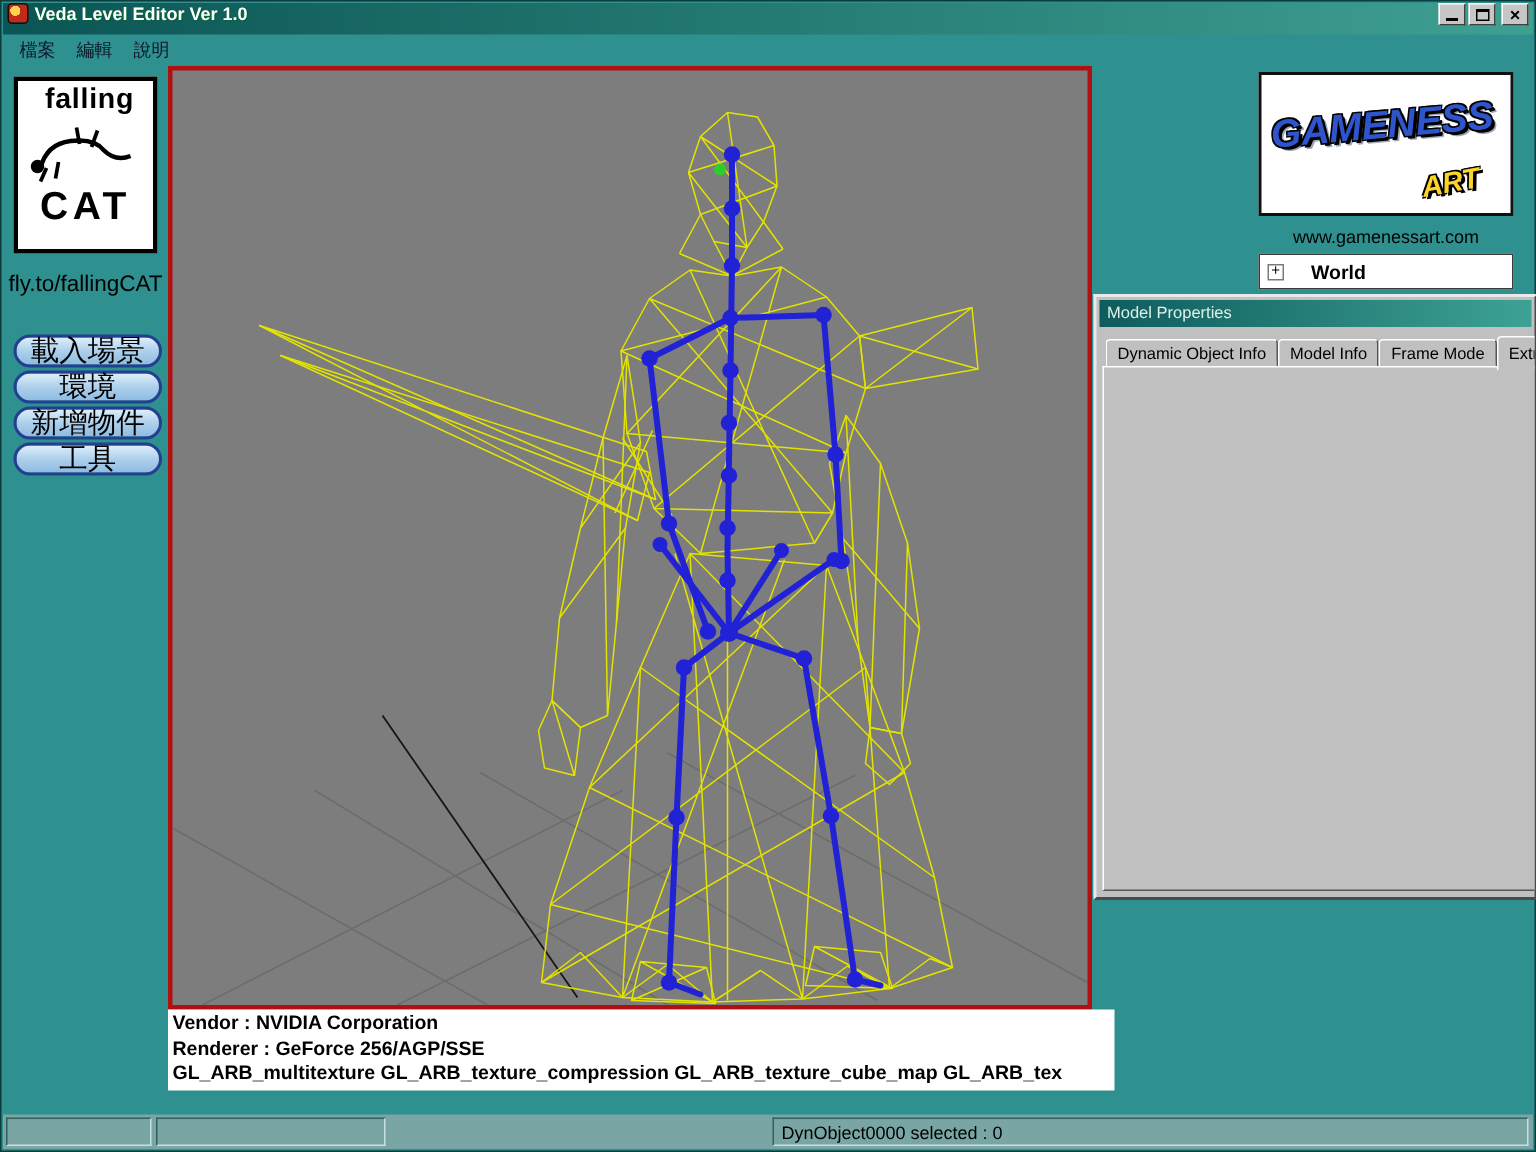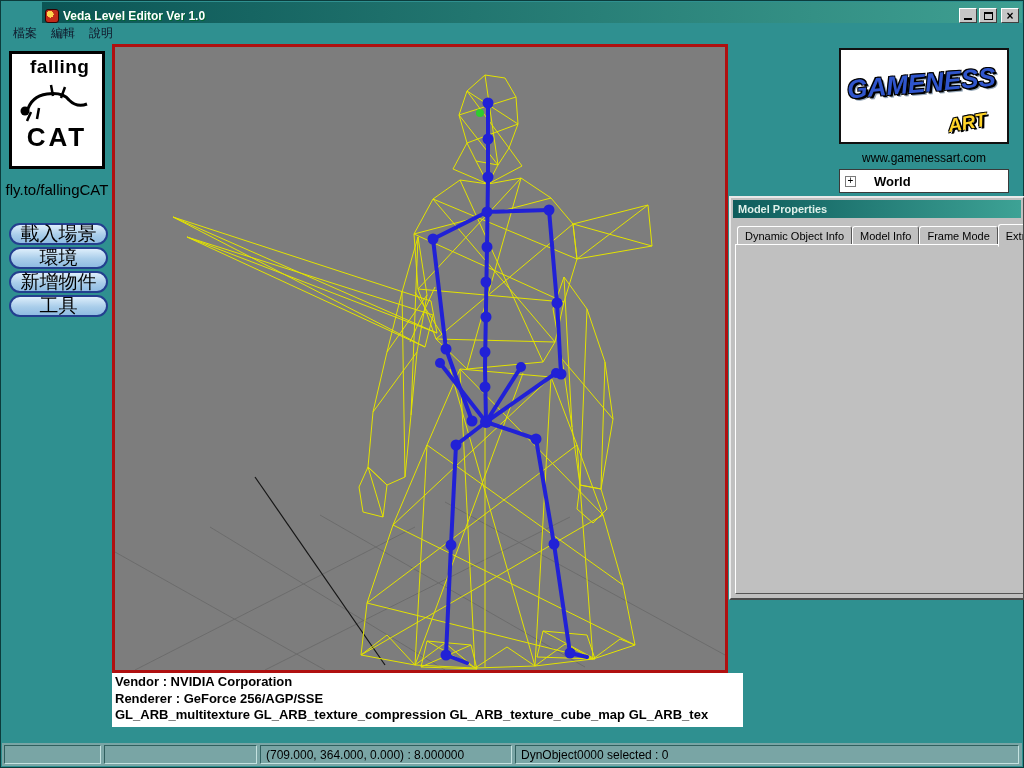--- a/index.html
+++ b/index.html
@@ -4,21 +4,21 @@
 <style>
   * { margin:0; padding:0; box-sizing:border-box; }
   html,body { width:1024px; height:768px; overflow:hidden; }
   body { font-family:"Liberation Sans", sans-serif; background:#2f9090; position:relative; }
 
   .app { position:absolute; inset:0; border:1px solid #0c3c3c; }
 
   
   .titlebar { position:absolute; left:1px; top:1px; right:1px; height:21px;
     background:linear-gradient(to right,#0b5555,#3fa092);
-    display:flex; align-items:flex-end; padding:0 3px;margin-left:40px; }
+    display:flex; align-items:flex-start; padding:0 3px; }
   .app-icon { width:14px; height:14px; margin-right:4px; border-radius:3px;
     background:radial-gradient(circle at 35% 35%, #ffd34d 0 30%, #c22a1a 31% 100%);
     border:1px solid #300; flex:0 0 auto; }
   .title-text { color:#fff; font-size:12px; font-weight:bold; text-shadow:1px 1px 0 #063; flex:1 1 auto; }
   .winbtns { display:flex; gap:2px; }
   .winbtn { width:18px; height:15px; background:#c6c6c6; border:1px solid;
     border-color:#ffffff #404040 #404040 #ffffff; display:flex; align-items:center;
     justify-content:center; font-size:11px; line-height:1; padding:0; cursor:default; }
   .winbtn.close { margin-left:2px; }
   .g-min { display:block; width:8px; height:2px; background:#000; margin-top:7px; }
@@ -68,21 +68,21 @@
     background:#fff; border:1px solid #3a3a3a; display:flex; align-items:center; }
   .tree-expander { width:11px; height:11px; border:1px solid #7a7a7a; margin-left:5px;
     display:flex; align-items:center; justify-content:center; font-size:10px; line-height:1; color:#000; background:#fff; }
   .tree-label { font-size:13px; font-weight:bold; color:#000; margin-left:18px; }
 
   
   .mprops { position:absolute; left:728px; top:195px; width:296px; height:404px;
     background:#c0c0c0; border:2px solid; border-color:#e9e9e9 #4a4a4a #4a4a4a #e9e9e9; overflow:hidden; }
   .mprops-title { position:absolute; left:2px; top:2px; right:2px; height:18px;
     background:linear-gradient(to right,#0e5c5c,#3da295); color:#dff0ea; font-size:11px;
-    font-weight:bold; display:flex; align-items:center; padding-left:5px; }
+    font-weight:normal; display:flex; align-items:center; padding-left:5px; }
   .tabstrip { position:absolute; left:6px; top:26px; right:0; height:21px; display:flex; align-items:flex-end; }
   .tab { background:#c0c0c0; border:1px solid; border-color:#ffffff #555 #c0c0c0 #ffffff;
     border-radius:3px 3px 0 0; padding:3px 7px 2px; font-size:11px; color:#000; position:relative; white-space:nowrap; }
   .tab.active { padding-top:5px; padding-bottom:4px; z-index:3; margin-bottom:-2px; border-bottom:1px solid #c0c0c0; }
   .tab-content { position:absolute; left:4px; top:46px; width:290px; bottom:4px;
     background:#c0c0c0; border:1px solid; border-color:#ffffff #555 #555 #ffffff; z-index:1; }
   .groupbox { position:absolute; border:2px groove #e9e9e9; }
   .mlabel { position:absolute; font-size:12px; color:#000; white-space:nowrap; }
   .combo { position:absolute; height:20px; background:#fff; border:2px inset #9a9a9a;
     display:flex; align-items:center; }
@@ -323,17 +323,16 @@
     </span>
     <span class="mlabel" style="left:34px; top:341px;">有效半徑 :</span>
     <input class="tinput" style="left: 114px; top: 337px; width: 80px;" value="-431602080.0">
     <span class="mlabel" style="left:34px; top:375px;">Motion :</span>
     <input class="tinput" style="left: 114px; top: 371px; width: 174px;" value="">
   </div>
 
   <div class="statusbar">
     <span class="sb-panel" style="left:2px; width:97px;"></span>
     <span class="sb-panel" style="left:102px; width:153px;"></span>
-    <span class="sb-panel" style="left:258px; width:252px;">(709.000, 364.000, 0.000) : 8.000000</span>
     <span class="sb-panel" style="left:513px; right:3px;">DynObject0000 selected : 0</span>
   </div>
 
 </div>
 
 </body></html>

